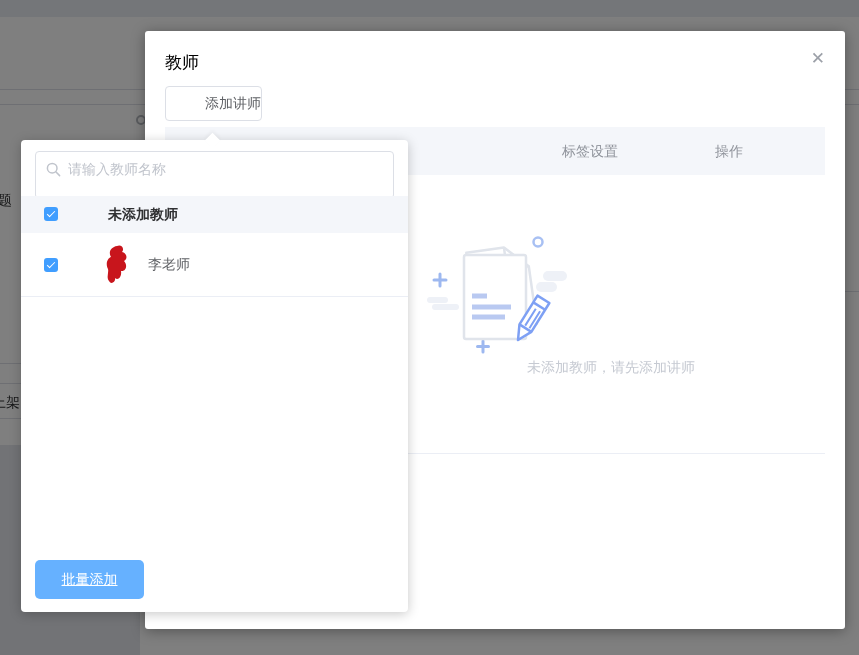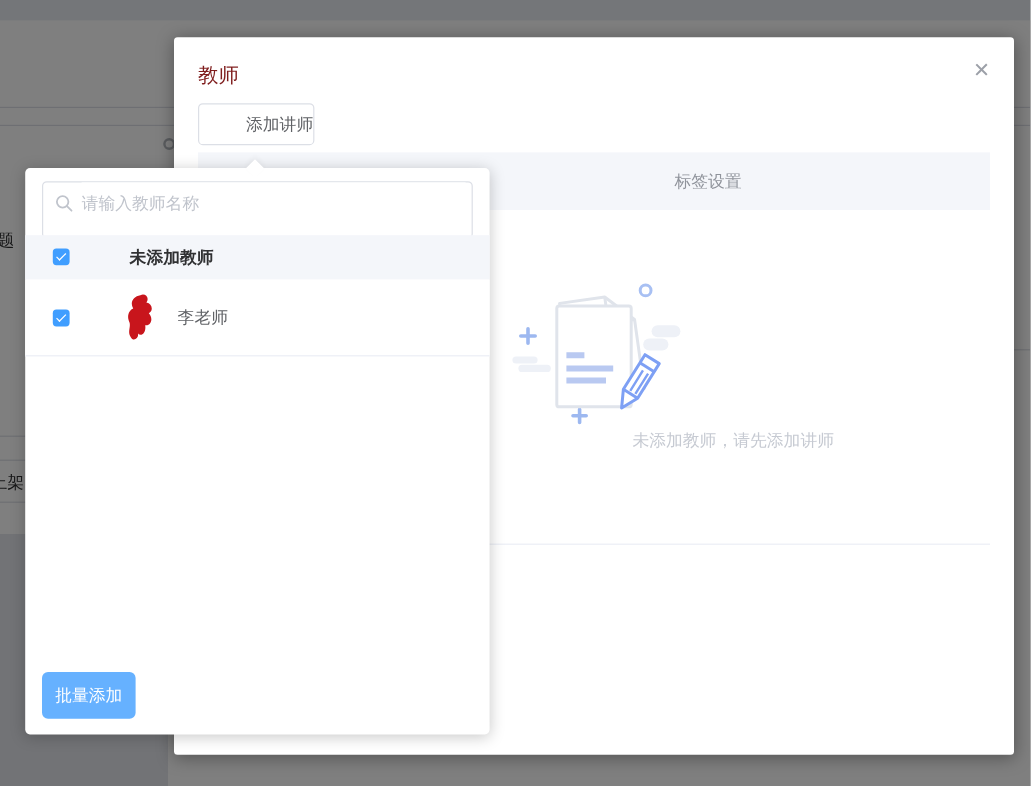--- a/index.html
+++ b/index.html
@@ -13,21 +13,21 @@
   .bg-line { position:absolute; height:1px; background:#dcdfe6; }
   .bg-text { position:absolute; font-size:14px; color:#303133; white-space:nowrap; }
   .bg-ring { position:absolute; left:136px; top:115px; width:10px; height:10px; border:2px solid #b4b8bf; border-radius:50%; }
   .bg-block { position:absolute; left:0; top:445px; width:140px; height:210px; background:#e4e7ec; }
 
   .overlay { position:absolute; inset:0; z-index:1; background:rgba(0,0,0,0.5); }
 
   
   .modal { position:absolute; z-index:2; left:145px; top:31px; width:700px; height:598px;
            background:#fff; border-radius:3px; box-shadow:0 2px 14px rgba(0,0,0,.35); }
-  .modal-title { position:absolute; left:20px; top:20px; font-size:17px; color:#7f1d1d; }
+  .modal-title { position:absolute; left:20px; top:20px; font-size:17px; color:#000000; }
   .modal-close { position:absolute; right:20px; top:19px; font-size:17px; color:#9ca0a8;
                  line-height:1; cursor:pointer; user-select:none; }
   .btn-outline { position:absolute; left:20px; top:55px; width:97px; height:35px;
                  background:#fff; border:1px solid #dcdfe6; border-radius:4px;
                  font-size:14px; color:#606266; text-align:right; line-height:33px; cursor:pointer; }
   .thead { position:absolute; left:20px; top:96px; width:660px; height:48px; background:#f4f6fa; }
   .th { position:absolute; top:96px; height:48px; line-height:48px; text-align:center;
         font-size:14px; font-weight:normal; color:#8f939b; }
   .th-tags { left:355px; width:180px; }
   .th-actions { left:529px; width:110px; }
@@ -52,23 +52,23 @@
   .teacher-row { position:absolute; left:0; top:93px; width:387px; height:64px; background:#fff;
                  border-bottom:1px solid #ebeef5; cursor:pointer;text-align:center; }
   .teacher-row .name { position:absolute; left:127px; top:23px; font-size:14px; color:#606266; }
   .avatar { position:absolute; left:84px; top:12px; width:24px; height:40px; }
   .checkbox { position:absolute; left:23px; width:14px; height:14px; background:#409eff;
               border-radius:3px; cursor:pointer; }
   .checkbox::after { content:""; position:absolute; left:4.5px; top:1.5px; width:3px; height:7px;
                      border-right:1.5px solid #fff; border-bottom:1.5px solid #fff; transform:rotate(45deg); }
   .cb-header { top:11px; }
   .cb-row { top:25px; }
-  .btn-batch { position:absolute; left:14px; top:420px; width:78px; height:39px; border:none;
+  .btn-batch { position:absolute; left:14px; top:420px; width:109px; height:39px; border:none;
                background:#66b1ff; border-radius:5px; color:#fff; font-size:14px;
-               font-family:inherit; cursor:pointer; }
+               font-family:inherit; cursor:pointer;text-decoration:underline; }
 </style>
 </head>
 <body>
 
 <div id="stage">
 
   <div class="bg">
     <div class="bg-topbar"></div>
     <div class="bg-line" style="left:0;top:89px;width:859px;"></div>
     <div class="bg-line" style="left:0;top:104px;width:859px;"></div>
@@ -85,20 +85,21 @@
   <div class="overlay"></div>
 
   <div class="modal">
     <div class="modal-title">教师</div>
     <span class="modal-close">✕</span>
 
     <div class="btn-outline">添加讲师</div>
 
     <div class="thead"></div>
     <div class="th th-tags">标签设置</div>
+    <div class="th th-actions">操作</div>
 
     <svg class="empty-illus" viewBox="0 0 150 138">
 
       <rect x="118" y="49" width="24" height="10" rx="5" fill="#eef1f7"></rect>
       <rect x="111" y="60" width="21" height="10" rx="5" fill="#eef1f7"></rect>
       <rect x="2" y="75" width="21" height="6" rx="3" fill="#eef1f7"></rect>
       <rect x="7" y="82" width="27" height="6" rx="3" fill="#eef1f7"></rect>
       <path d="M15 52 v12 M9 58 h12" stroke="#9db8f0" stroke-width="3" stroke-linecap="round"></path>
       <path d="M58 119 v11 M52.5 124.5 h11" stroke="#9db8f0" stroke-width="3" stroke-linecap="round"></path>
       <circle cx="113" cy="20" r="4.5" fill="none" stroke="#a8c0f3" stroke-width="2.5"></circle>

